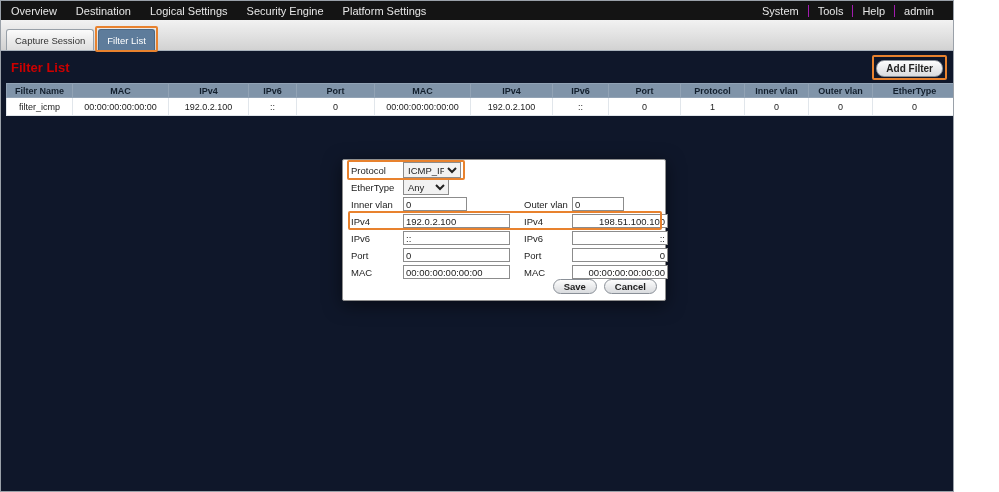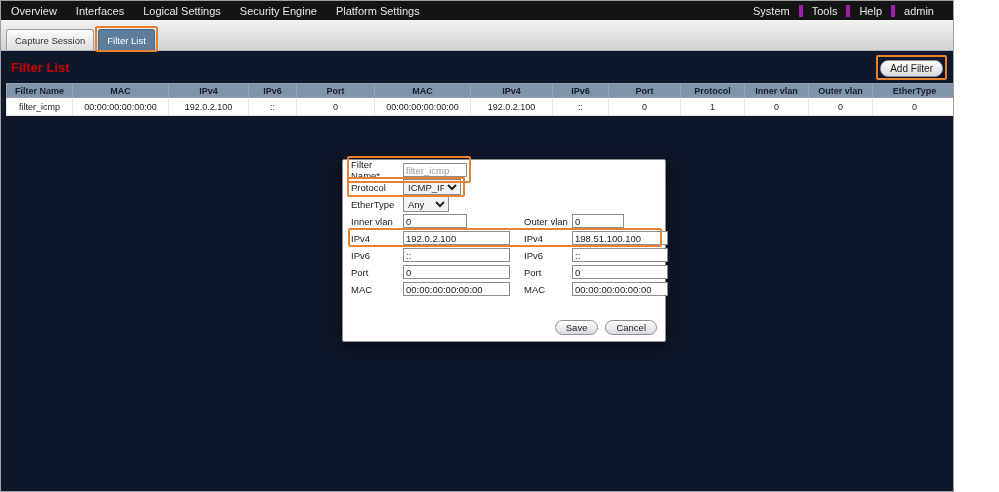--- a/index.html
+++ b/index.html
@@ -4,35 +4,35 @@
 <style>
   html,body{margin:0;padding:0;background:#fff;}
   .screen{position:relative;width:954px;height:492px;box-sizing:border-box;
     background:#0f172a;border:1px solid #9aa1a9;overflow:hidden;
     font-family:"Liberation Sans",sans-serif;}
   
   .topnav{height:19px;background:#141414;display:flex;align-items:center;
     padding:0 10px;font-size:11px;color:#e6e6e6;}
   .nav-left{display:flex;gap:19px;}
   .nav-right{margin-left:auto;display:flex;}
-  .nav-right .nav-item{padding:0 9px;border-left:4px solid #a21caf;}
+  .nav-right .nav-item{padding:0 9px;border-left:1px solid #a21caf;}
   .nav-right .nav-item:first-child{border-left:none;}
   .nav-item{cursor:default;white-space:nowrap;}
   
   .tabstrip{height:30px;background:linear-gradient(#f2f2f2,#d2d2d2);
     border-bottom:1px solid #a9b2bc;display:flex;align-items:flex-end;padding:0 0 0 5px;}
   .tab-wrap{position:relative;display:flex;align-items:flex-end;margin-right:4px;}
   .tab{font-size:9.5px;padding:5px 8px 4px;border:1px solid #98a0a8;border-bottom:none;
     border-radius:3px 3px 0 0;background:linear-gradient(#fbfbfb,#dedede);color:#333;white-space:nowrap;}
   .tab.active{background:#5e7c9b;color:#fff;border-color:#4d6984;}
   
   .page-header{display:flex;align-items:center;justify-content:space-between;padding:7px 10px 6px 10px;}
   .page-title{color:#cc0000;font-weight:bold;font-size:13px;}
   .btn{font-size:10px;padding:2px 9px;border:1px solid #8a9098;border-radius:8px;
-    background:linear-gradient(#fdfdfd,#d9dbde);color:#222;font-family:"Liberation Sans",sans-serif;}
+    background:linear-gradient(#fdfdfd,#d9dbde);color:#222;font-family:"Liberation Sans",sans-serif;font-weight:bold;}
   .rel-wrap{position:relative;display:inline-block;}
   
   .ftable{border-collapse:collapse;table-layout:fixed;width:989px;margin:0 5px;font-size:9px;}
   .ftable th{background:#8094a9;color:#121f2d;font-weight:bold;border:1px solid #92a3b5;
     padding:1px 2px;height:11px;text-align:center;white-space:nowrap;overflow:hidden;}
   .ftable td{background:#fff;color:#222;border:1px solid #e1e6eb;text-align:center;
     padding:2px 2px;height:13px;white-space:nowrap;overflow:hidden;}
   .row-icons{display:flex;gap:5px;justify-content:center;align-items:center;}
   .icon-btn{display:inline-flex;cursor:pointer;}
   
@@ -49,37 +49,37 @@
   .fgroup{display:flex;align-items:center;}
   .fgroup.left{width:157px;}
   .fgroup.right{margin-left:16px;}
   .fpair{position:relative;display:flex;align-items:center;}
   .mlabel{width:52px;font-size:9.5px;color:#222;flex:none;}
   .fgroup.right .mlabel{width:48px;}
   .minput{height:12px;border:1px solid #8c8c8c;font-size:9.5px;padding:0 2px;color:#222;
     font-family:"Liberation Sans",sans-serif;background:#fff;}
   .msel{height:16px;font-size:9.5px;border:1px solid #8c8c8c;color:#222;background:#f2f2f2;
     font-family:"Liberation Sans",sans-serif;}
-  .w58{width:58px;} .w46{width:46px;} .w101{width:101px;} .w90{width:90px;}
+  .w58{width:58px;} .w46{width:46px;} .w101{width:101px;} .w90{width:90px;text-align:right;}
   .ghost{color:#9a9a9a;}
   .section-label{font-size:9.5px;color:#222;}
-  .modal-actions{display:flex;justify-content:flex-end;gap:7px;margin:24px 8px 0;}
+  .modal-actions{display:flex;justify-content:flex-end;gap:7px;margin:0 8px 0;}
   .btn.small{padding:1px 10px;font-size:9.5px;}
   
   .annot{position:absolute;border:2px solid #e8822e;pointer-events:none;z-index:50;border-radius:2px;}
 </style>
 </head>
 <body>
 
 <div class="screen">
 
   <div class="topnav">
     <div class="nav-left">
       <span class="nav-item">Overview</span>
-      <span class="nav-item">Interfaces</span>
+      <span class="nav-item">Destination</span>
       <span class="nav-item">Logical Settings</span>
       <span class="nav-item">Security Engine</span>
       <span class="nav-item">Platform Settings</span>
     </div>
     <div class="nav-right">
       <span class="nav-item">System</span>
       <span class="nav-item">Tools</span>
       <span class="nav-item">Help</span>
       <span class="nav-item">admin</span>
     </div>
@@ -169,27 +169,20 @@
             </span>
           </span>
         </td>
       </tr>
     </tbody>
   </table>
 
   <div class="modal">
     <div class="modal-body">
 
-      <div class="mrow">
-        <span class="fpair">
-          <span class="mlabel">Filter Name*</span>
-          <input class="minput w58 ghost" value="filter_icmp" style="">
-          <span class="annot" style="left:-4px;top:-3px;right:-4px;bottom:-2px;"></span>
-        </span>
-      </div>
 
       <div class="mrow">
         <span class="fpair">
           <span class="mlabel">Protocol</span>
           <select class="msel w58">
             <option>ICMP_IPv4</option>
           </select>
           <span class="annot" style="left:-4px;top:-2px;right:-4px;bottom:-2px;"></span>
         </span>
       </div>

